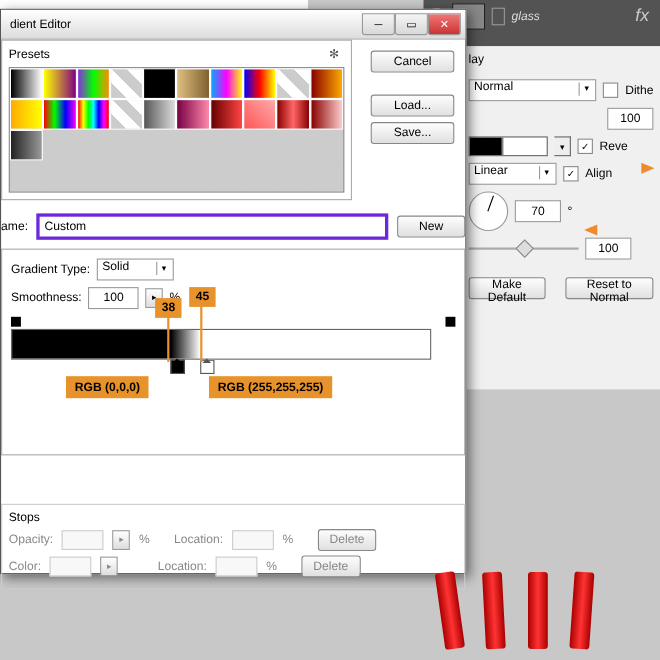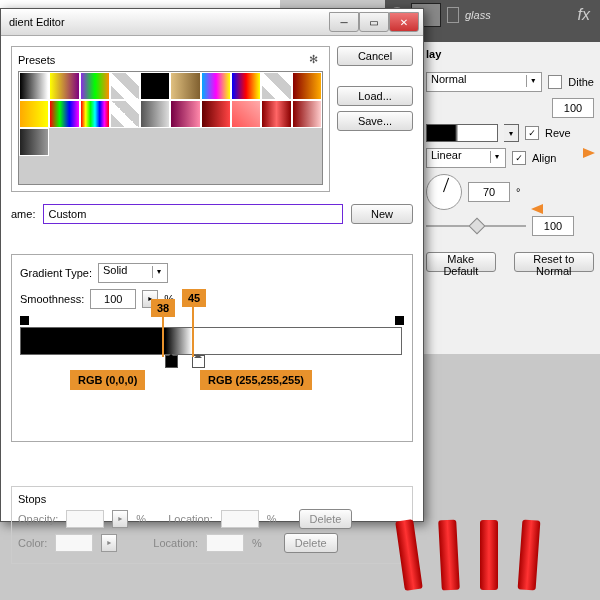--- a/index.html
+++ b/index.html
@@ -8,21 +8,21 @@
 .bg-dark{position:absolute;left:385px;top:0;width:215px;height:42px;background:#535353}
 .layer-item{display:flex;align-items:center;height:26px;padding:2px 4px;gap:6px}
 .eye-icon{width:14px;height:14px;border:1px solid #999;border-radius:50%;position:relative}
 .eye-icon::after{content:"";position:absolute;width:4px;height:4px;background:#ccc;border-radius:50%;top:4px;left:4px}
 .thumb{width:28px;height:22px;background:#888;border:1px solid #222}
 .link-icon{width:10px;height:14px;border:1px solid #999}
 .layer-name{color:#ddd;font-style:italic}
 .fx-badge{margin-left:auto;color:#ccc;font-style:italic;font-size:16px;padding-right:6px}
 
 .overlay-panel{position:absolute;right:0;top:42px;width:168px;height:300px;background:#f0f0f0;border-left:1px solid #999;padding:6px}
-.panel-title{font-weight:bold;margin-bottom:12px}
+.panel-title{font-weight:normal;margin-bottom:12px}
 .panel-row{display:flex;align-items:center;margin:6px 0;gap:6px}
 .panel-select{flex:1;height:18px;border:1px solid #999;background:#fff;padding:0 4px;position:relative}
 .dd-arrow{position:absolute;right:2px;top:2px;width:12px;height:12px;border-left:1px solid #999;font-size:8px;text-align:center;line-height:12px}
 .chk{width:12px;height:12px;border:1px solid #888;background:#fff;display:inline-flex;align-items:center;justify-content:center;font-size:9px}
 .num-in{width:36px;height:16px;border:1px solid #999;background:#fff;text-align:center;font-size:11px}
 .grad-preview{width:70px;height:16px;background:linear-gradient(90deg,#000 0%,#000 40%,#fff 45%,#fff 100%);border:1px solid #666;display:inline-block}
 .grad-dd{width:14px;height:16px;border:1px solid #666;border-left:0;background:#eee;display:inline-flex;align-items:center;justify-content:center;font-size:8px}
 .dial{width:34px;height:34px;border:1px solid #999;border-radius:50%;background:#fff;position:relative}
 .dial::after{content:"";position:absolute;width:1px;height:15px;background:#000;left:16px;top:2px;transform-origin:bottom center;transform:rotate(20deg)}
 .btn{background:linear-gradient(#fdfdfd,#e0e0e0);border:1px solid #888;border-radius:3px;height:20px;padding:0 10px;font-size:11px;cursor:pointer}
@@ -31,34 +31,34 @@
 
 .arrow-orange{position:absolute;width:40px;height:14px}
 .arrow-orange svg{width:100%;height:100%}
 
 .dialog{position:absolute;left:0;top:8px;width:422px;height:512px;background:#ffffff;border:1px solid #555;box-shadow:3px 3px 10px rgba(0,0,0,0.5)}
 .titlebar{height:26px;background:linear-gradient(#fff,#dcdcdc);display:flex;align-items:center;border-bottom:1px solid #aaa}
 .titlebar-text{padding-left:8px;flex:1}
 .win-btns{display:flex;gap:0;margin-right:4px}
 .win-btn{width:28px;height:18px;background:linear-gradient(#f5f5f5,#d8d8d8);border:1px solid #999;border-radius:0 0 3px 3px;display:flex;align-items:center;justify-content:center;font-size:10px}
 .win-btn.close{background:linear-gradient(#e77,#c33);color:#fff}
-.dialog-body{padding:10px;position:relative}
+.dialog-body{position:relative}
 .presets-box{border:1px solid #aaa;padding:6px;width:305px}
 .presets-label{margin-bottom:4px;display:flex;justify-content:space-between;align-items:center}
 .gear{width:14px;height:14px;position:relative}
 .gear::before{content:"✻";font-size:11px;color:#555}
 .swatches{display:grid;grid-template-columns:repeat(10,1fr);gap:0;border:1px solid #888;height:112px;background:#ccc}
 .sw{width:100%;height:28px;border:1px solid #fff;box-sizing:border-box}
 .right-btns{position:absolute;right:10px;top:10px;display:flex;flex-direction:column;gap:5px;width:76px}
 .right-btns .btn{width:100%}
 .btn.ok{background:linear-gradient(#dff,#bef);border-color:#5ac}
 .name-row{margin-top:12px;display:flex;align-items:center;gap:8px}
-.name-row input{flex:1;height:18px;border:1px solid #6d28d9;padding:0 4px;font-size:11px}
+.name-row input{flex:1;height:18px;border:3px solid #6d28d9;padding:0 4px;font-size:11px}
 .name-row input:first-of-type{width:264px}
-.grad-type-box{border:1px solid #aaa;margin-top:30px;padding:8px;position:relative;height:170px}
+.grad-type-box{border:1px solid #aaa;margin-top:8px;padding:8px;position:relative;height:170px}
 .gt-row{display:flex;align-items:center;gap:6px;margin-bottom:6px}
 .gt-select{width:60px;height:18px;border:1px solid #999;background:#fff;padding:0 4px;position:relative}
 .smooth-in{width:40px;height:16px;border:1px solid #999;background:#fff;text-align:center;font-size:11px}
 .step-btn{width:14px;height:16px;border:1px solid #999;background:linear-gradient(#fff,#ddd);font-size:8px;text-align:center;line-height:16px}
 .grad-bar-wrap{margin-top:18px;position:relative}
 .grad-bar{height:26px;background:linear-gradient(90deg,#000 0%,#000 38%,#fff 45%,#fff 100%);border:1px solid #666;width:380px}
 .opac-stop{position:absolute;width:9px;height:9px;background:#000;top:-11px}
 .opac-stop.right{right:0}
 .color-stop{position:absolute;width:11px;height:11px;top:28px;border:1px solid #555}
 .color-stop::before{content:"";position:absolute;top:-6px;left:1px;border:4px solid transparent;border-bottom-color:#555}

